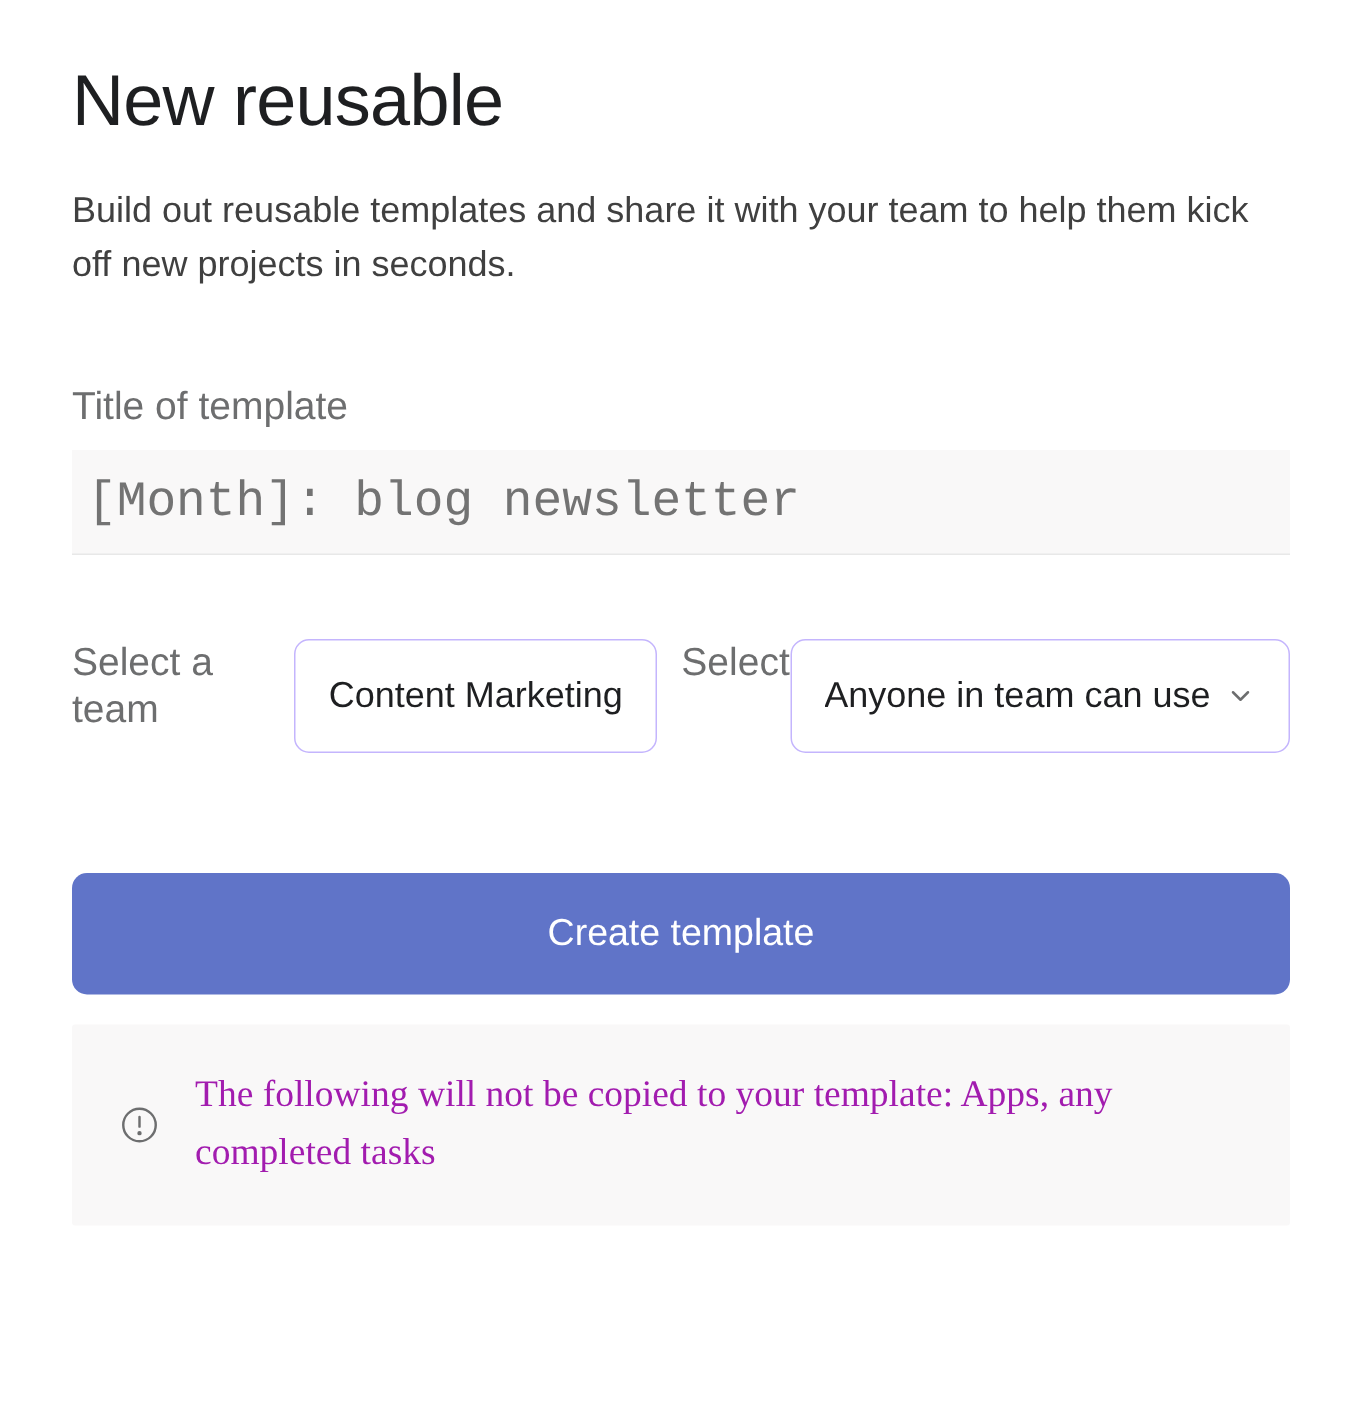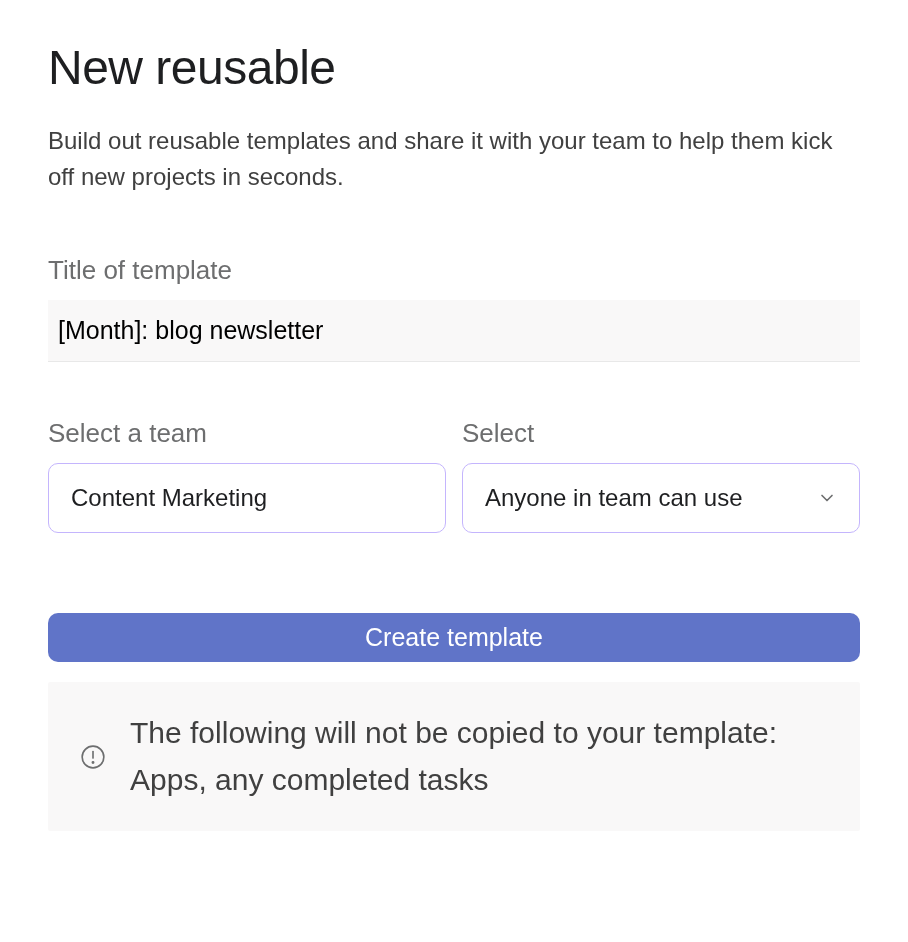--- a/index.html
+++ b/index.html
@@ -29,39 +29,38 @@
       font-weight: 400;
     }
     .field-label {
       font-size: 26px;
       color: #6d6e6f;
       margin-bottom: 14px;
       font-weight: 400;
     }
     .title-input {
       width: 100%;
-      font-size: 25px;
-      color: #000000;
+      font-size: 33px;
+      color: #737373;
       background: #f9f8f8;
       border: none;
       border-bottom: 1px solid #e8e8e8;
       padding: 16px 10px;
       outline: none;
-      font-family: Liberation Sans, sans-serif;
+      font-family: Liberation Mono, monospace;
       margin-bottom: 56px;
     }
     .row {
       display: flex;
       gap: 16px;
       margin-bottom: 80px;
     }
     .col {
       flex: 1;
       display: flex;
-      flex-direction: column;
     }
     .select-box {
       display: flex;
       align-items: center;
       justify-content: space-between;
       border: 1px solid #c4b5fd;
       border-radius: 10px;
       padding: 18px 22px;
       font-size: 24px;
       color: #1e1f21;
@@ -82,43 +81,44 @@
       align-items: center;
     }
     .primary-button {
       width: 100%;
       background: #6074c8;
       color: #ffffff;
       border: none;
       border-radius: 10px;
       font-size: 25px;
       font-weight: 400;
-      padding: 10px 0;
+      padding: 26px 0;
       cursor: pointer;
       font-family: inherit;
       margin-bottom: 20px;
     }
     .notice-box {
       display: flex;
       align-items: center;
       gap: 24px;
       background: #f9f8f8;
       padding: 28px 32px;
       border-radius: 2px;
     }
     .notice-icon {
       flex-shrink: 0;
       display: flex;
       align-items: center;
       justify-content: center;
     }
     .notice-text {
-      font-size: 30px;
+      font-size: 25px;
       line-height: 1.55;
-      color: #404040;
+      color: #a21caf;
+      font-family: Liberation Serif, serif;
     }
   </style>
 </head>
 <body>
 
 
 
 <h1 class="page-title">New reusable</h1>
 
 <p class="page-subtitle">Build out reusable templates and share it with your team to help them kick off new projects in seconds.</p>

